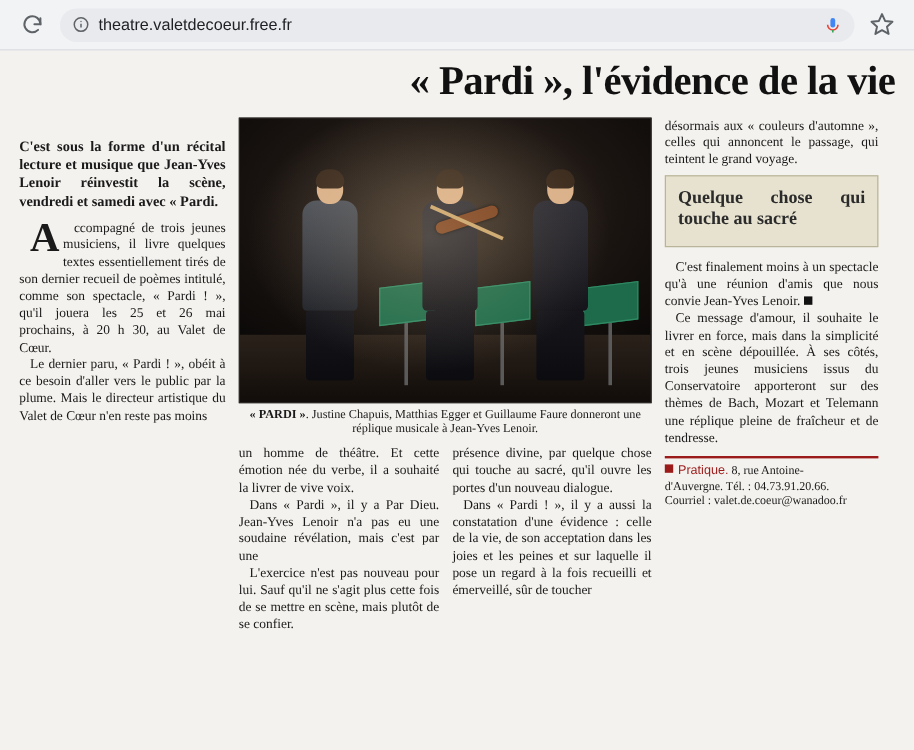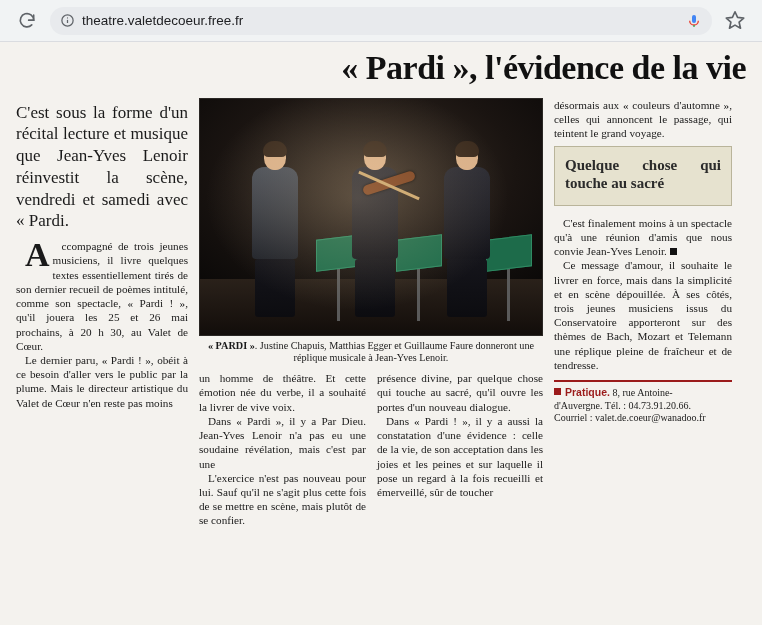--- a/index.html
+++ b/index.html
@@ -107,24 +107,24 @@
     line-height: 1.27;
     text-align: justify;
     color: #1a1a1a;
     hyphens: auto;
   }
   .col1 { width: 172px; }
   .col-mid { width: 344px; }
   .col4 { width: 178px; }
 
   .standfirst {
-    font-weight: normal;
-    font-size: 17px;
+    font-weight: bold;
+    font-size: 12px;
     line-height: 1.28;
-    margin: 4px 0 7px 0;
+    margin: 17px 0 7px 0;
     text-align: justify;
   }
 
   p.body {
     margin: 0 0 0 0;
     text-indent: 9px;
   }
   p.body + p.body { margin-top: 0; }
 
   .dropcap-para {
@@ -274,21 +274,21 @@
   .practical {
     margin-top: 8px;
     border-top: 2px solid #9b1b1b;
     padding-top: 4px;
     font-size: 10px;
     line-height: 1.24;
     text-align: left;
   }
   .practical .tag {
     color: #9b1b1b;
-    font-weight: bold;
+    font-weight: normal;
     font-family: "Liberation Sans", sans-serif;
     font-size: 10.5px;
   }
   .sq {
     display: inline-block;
     width: 7px; height: 7px;
     background: #9b1b1b;
     margin-right: 4px;
     vertical-align: 1px;
   }

